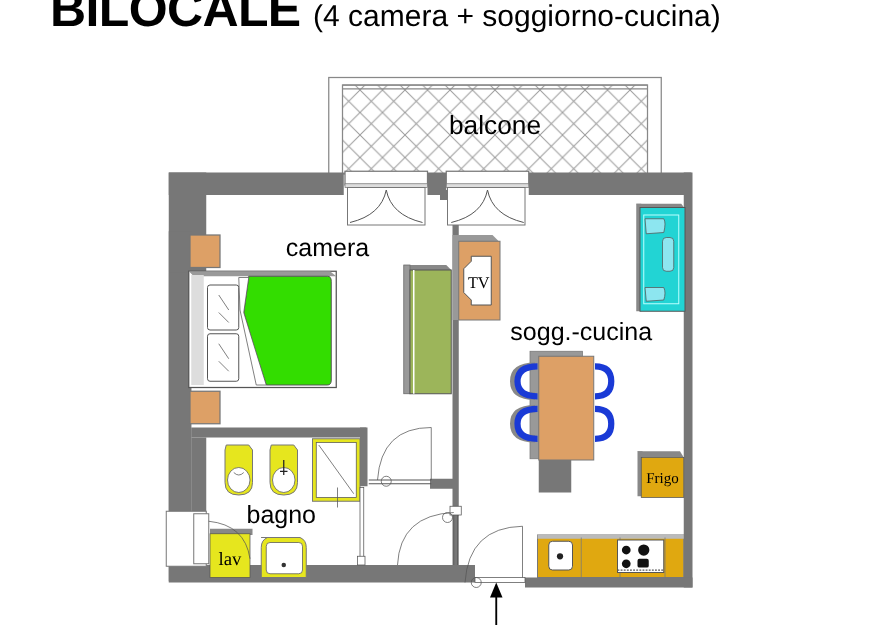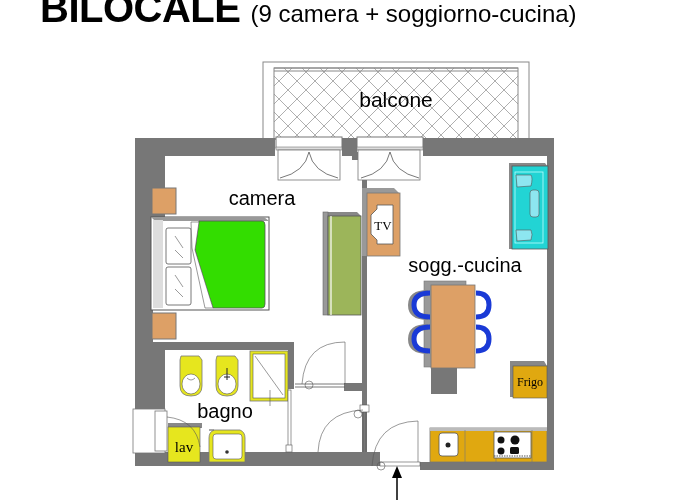--- a/index.html
+++ b/index.html
@@ -8,21 +8,21 @@
     .title .main { font-weight: bold; font-size: 40px; letter-spacing: -0.5px; }
     .title .sub { font-size: 24px; margin-left: 10px; }
     svg { position: absolute; left: 0; top: 0; }
     .lbl { font-family: "Liberation Sans", sans-serif; fill: #000; }
     .serif { font-family: "Liberation Serif", serif; fill: #000; }
   </style>
 </head>
 <body>
 
 <div class="title">
-  <span class="main">BILOCALE</span><span class="sub">(9 camera + soggiorno-cucina)</span>
+  <span class="main">BILOCALE</span><span class="sub">(4 camera + soggiorno-cucina)</span>
 </div>
 
 <svg width="700" height="500" viewBox="0 0 700 500">
   <defs>
     <pattern id="lattice" width="18" height="18" patternUnits="userSpaceOnUse">
       <path d="M0 0 L18 18 M18 0 L0 18" stroke="#9a9a9a" stroke-width="0.8" fill="none"></path>
     </pattern>
   </defs>
 
   <g>

